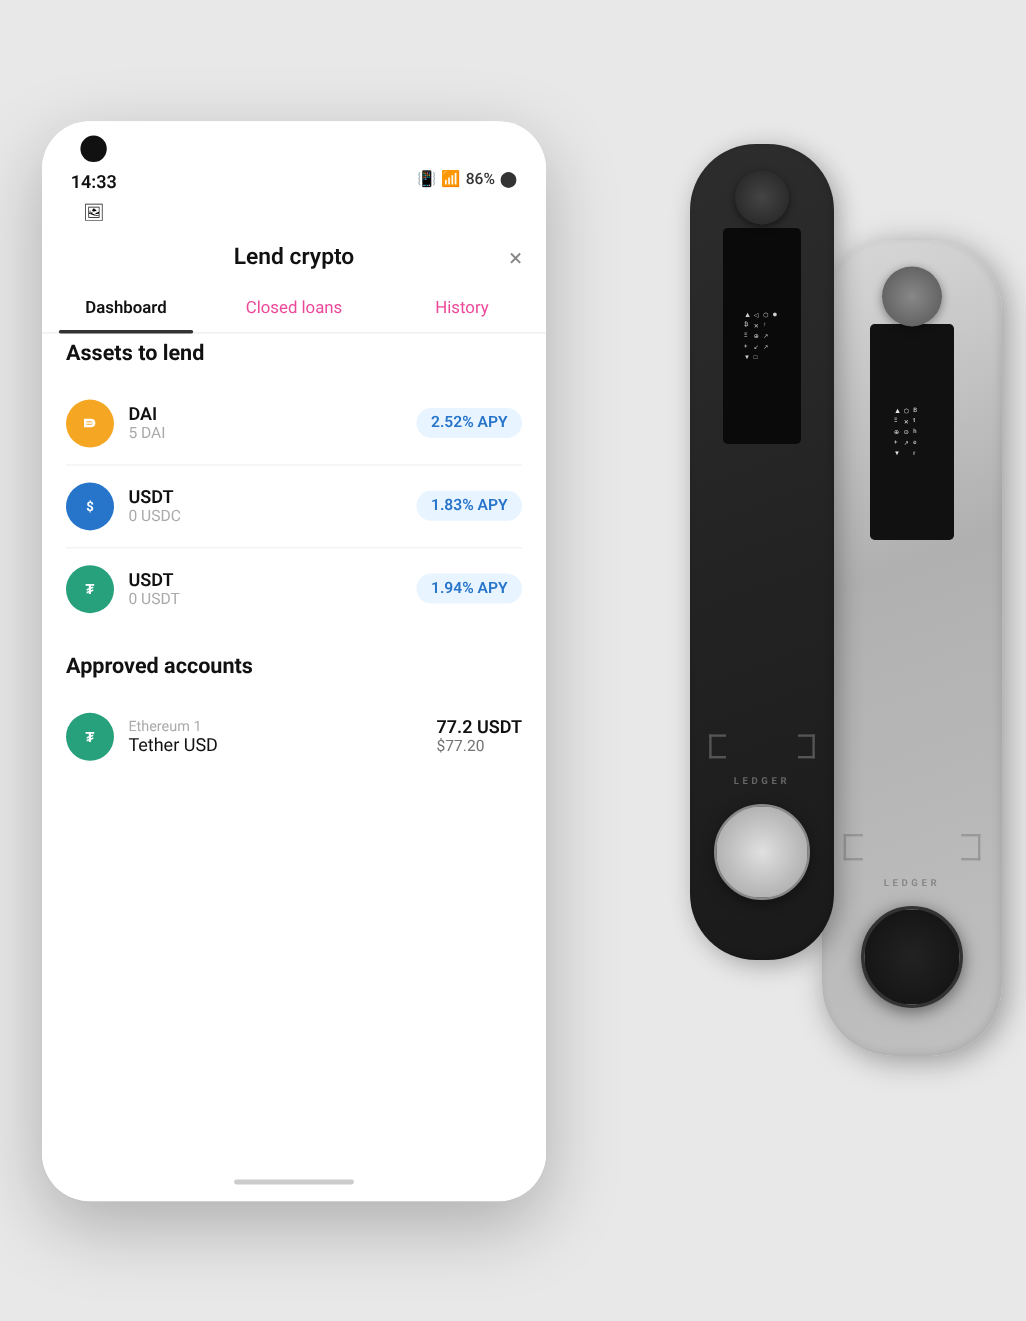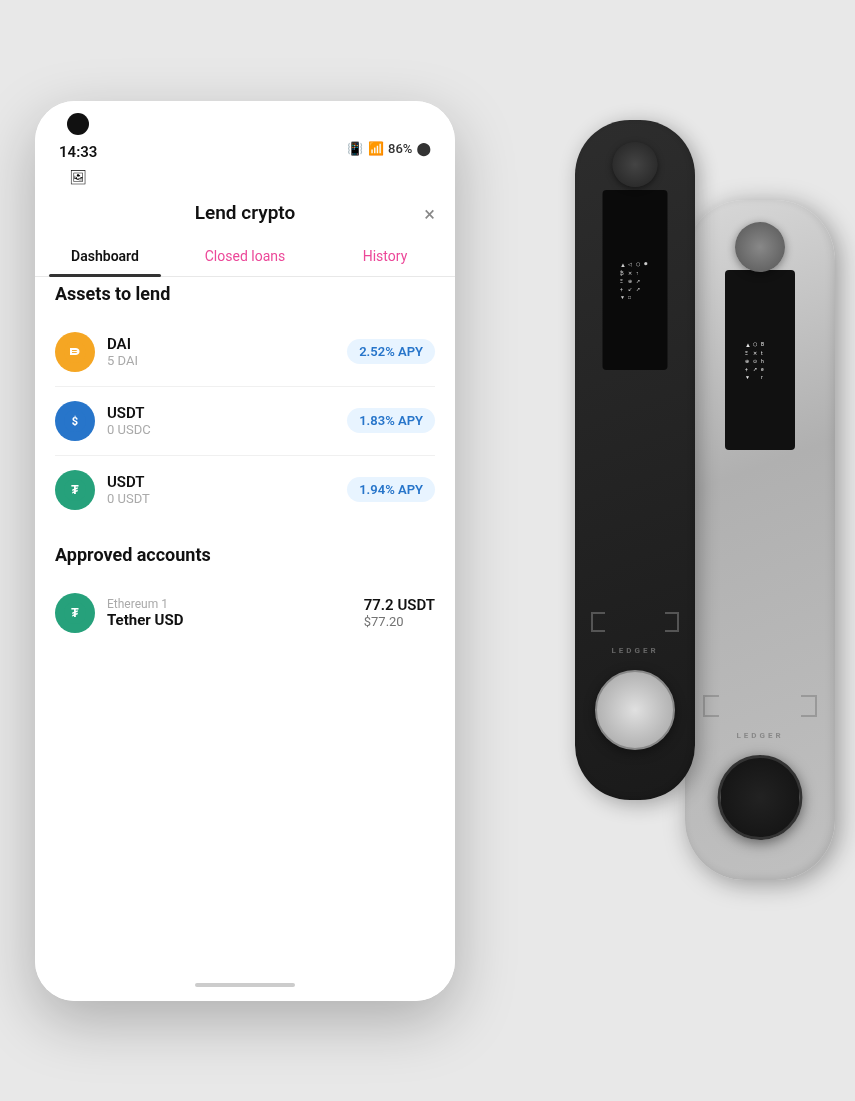--- a/index.html
+++ b/index.html
@@ -246,21 +246,21 @@
     .account-name-wrap {
       display: flex;
       flex-direction: column;
     }
     .account-sub {
       font-size: 12px;
       color: #aaa;
     }
     .account-name {
       font-size: 15px;
-      font-weight: 700;
+      font-weight: 400;
       color: #111;
     }
 
     .account-right {
       display: flex;
       flex-direction: column;
       align-items: flex-start;
     }
     .account-amount {
       font-size: 15px;

